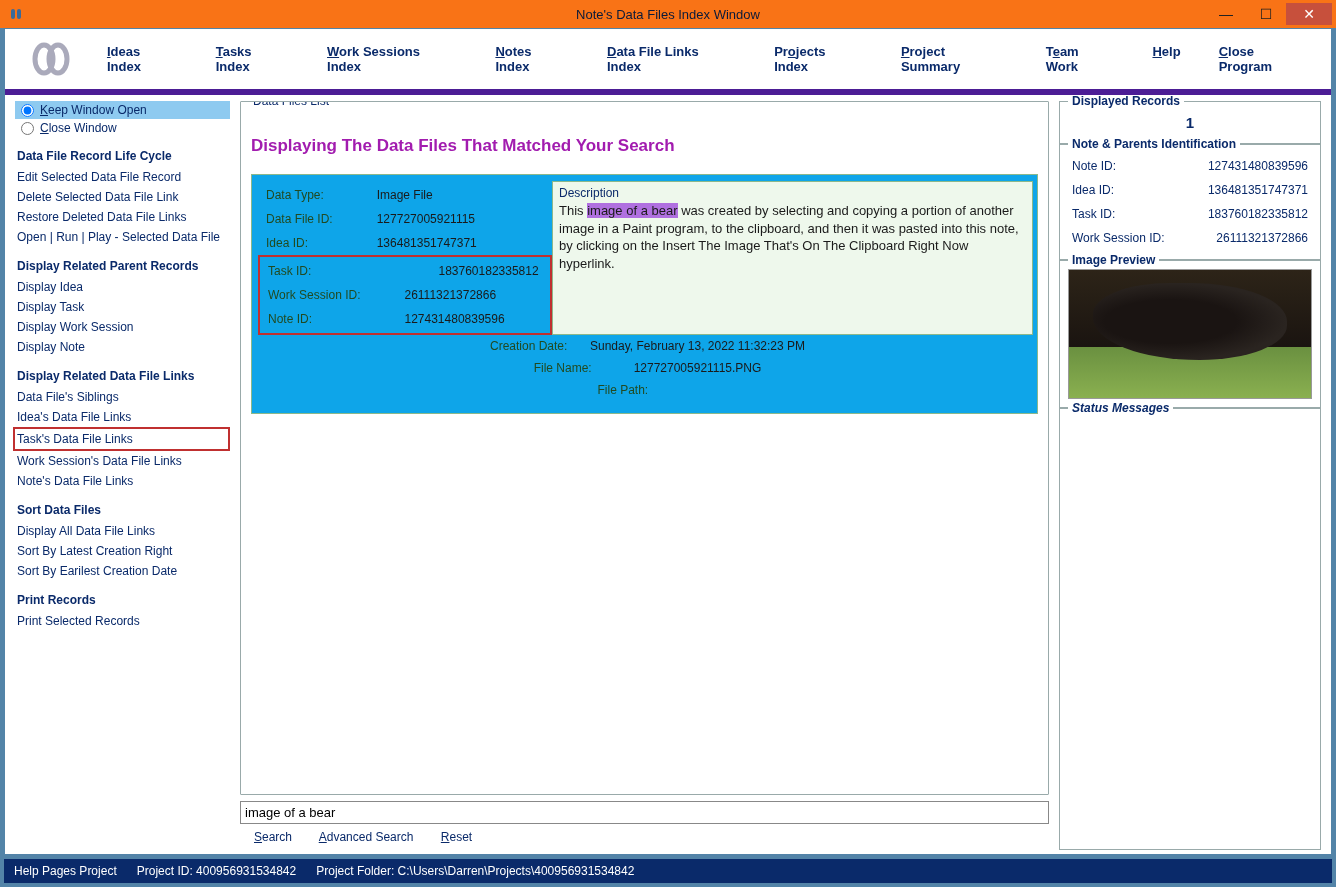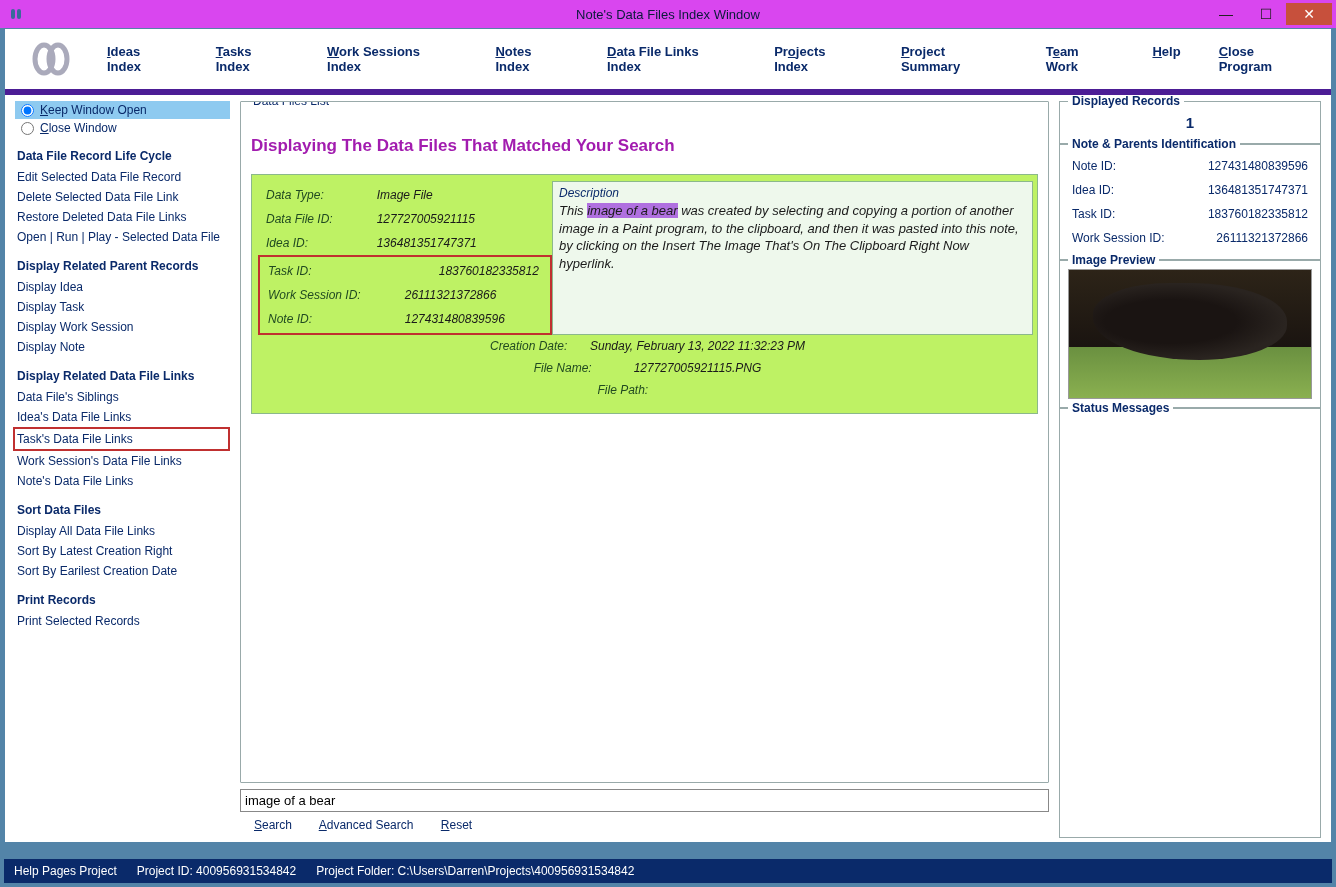--- a/index.html
+++ b/index.html
@@ -1,18 +1,18 @@
 <!DOCTYPE html>
 <html><head>
 <meta charset="utf-8">
 <style>
 * { box-sizing: border-box; margin: 0; padding: 0; }
 body { font-family: Tahoma, Arial, sans-serif; font-size: 12px; background: #5384a8; width: 1336px; height: 887px; overflow: hidden; }
 .window { width: 100%; height: 100%; display: flex; flex-direction: column; }
-.titlebar { background: #d946ef; height: 28px; display: flex; align-items: center; padding: 0 4px; position: relative; }
+.titlebar { background: #f97316; height: 28px; display: flex; align-items: center; padding: 0 4px; position: relative; }
 .titlebar-icon { width: 16px; height: 16px; margin-left: 4px; }
 .titlebar-title { position: absolute; left: 50%; transform: translateX(-50%); color: #0a1a3a; font-size: 13px; }
 .win-controls { margin-left: auto; display: flex; }
 .win-btn { width: 40px; height: 22px; display: flex; align-items: center; justify-content: center; color: #222; font-size: 14px; cursor: pointer; }
 .win-btn.close { background: #c7503c; color: #fff; width: 46px; }
 .win-btn.min, .win-btn.max { background: transparent; }
 .content { background: #fff; flex: 1; margin: 0 4px 4px 4px; display: flex; flex-direction: column; border: 1px solid #5384a8; }
 .menubar { height: 66px; display: flex; align-items: center; padding: 0 20px; border-bottom: 6px solid #4c1d95; }
 .app-logo { width: 52px; height: 52px; margin-right: 30px; display:flex; align-items:center; justify-content:center; }
 .menu-items { display: flex; gap: 38px; }
@@ -25,21 +25,21 @@
 .radio-row input { margin-right: 6px; }
 .radio-row u { text-decoration: underline; }
 .side-section-title { color: #0a2a6a; font-weight: bold; font-size: 12px; margin: 12px 0 4px 2px; }
 .side-link { color: #0a2a6a; font-size: 12px; padding: 3px 2px; cursor: pointer; display: block; }
 .side-link.hl { border: 2px solid #c03030; margin-left:-2px; }
 .center-col { flex: 1; display: flex; flex-direction: column; min-width: 0; }
 .fieldset { border: 1px solid #9aa; border-radius: 1px; position: relative; padding: 10px; }
 .fieldset-legend { position: absolute; top: -8px; left: 8px; background: #fff; padding: 0 4px; color: #0a2a6a; font-size: 12px; }
 .data-files-list { flex: 1; display: flex; flex-direction: column; }
 .list-title { text-align: left; color: #a21caf; font-size: 17px; font-weight: bold; margin: 24px 0 18px 0; }
-.card { background: #bef264; border: 1px solid #8bb88b; padding: 8px 4px 12px 10px; position: relative; font-style: italic; }
+.card { background: #0ea5e9; border: 1px solid #8bb88b; padding: 8px 4px 12px 10px; position: relative; }
 .card-row { display: flex; }
 .card-left { width: 290px; }
 .card-left table { border-collapse: collapse; }
 .card-left td { padding: 5px 4px; font-size: 12px; color: #214a21; }
 .card-left td.val { color: #1a1a1a; padding-left: 40px; }
 .highlight-box { border: 2px solid #c03030; padding: 2px 4px; margin-left:-4px; }
 .desc-box { flex: 1; background: #eef8ec; border: 1px solid #8bb88b; padding: 4px 6px; position: relative; margin-top:-2px; }
 .desc-legend { color: #0a2a6a; font-size: 12px; font-weight: normal; margin-bottom: 2px; }
 .desc-text { color: #1a1a1a; font-size: 13px; line-height: 1.35; }
 .desc-text .hl { background: #b070e0; }
@@ -52,22 +52,22 @@
 .search-links span { color: #0a2a6a; margin-right: 24px; cursor: pointer; }
 .search-links u { text-decoration: underline; }
 .right-col { width: 262px; flex-shrink: 0; display: flex; flex-direction: column; }
 .right-box { border: 1px solid #9aa; position: relative; padding: 8px; }
 .right-box-legend { position: absolute; top: -8px; left: 8px; background: #fff; padding: 0 4px; color: #0a2a6a; font-size: 12px; font-weight: bold; }
 .displayed-count { text-align: center; font-size: 15px; font-weight: bold; color: #0a2a6a; padding: 4px 0; }
 .id-table td { padding: 4px 2px; font-size: 12px; color: #0a2a6a; }
 .id-table td.val { color: #0a2a6a; text-align: right; padding-left: 20px; }
 .preview-img { width: 100%; height: 130px; object-fit: cover; background: linear-gradient(to bottom, #2d2418 0%, #1a1410 60%, #6a9040 60%, #8ab050 100%); position: relative; border:1px solid #999; }
 .preview-img::before { content:''; position:absolute; left:10%; top:10%; width:80%; height:60%; background: radial-gradient(ellipse at 40% 50%, #1a1412 40%, #2a2420 70%); border-radius: 40% 50% 45% 55%; }
-.status-box { flex: 1; min-height: 360px; }
-.statusbar { background: #0a2a6a; color: #fff; padding: 5px 10px; font-size: 12px; display: flex; gap: 20px; margin: 12px 4px 4px 4px; }
+.status-box { flex: 1; min-height: 360px; font-style: italic; }
+.statusbar { background: #0a2a6a; color: #fff; padding: 5px 10px; font-size: 12px; display: flex; gap: 20px; margin: 0 4px 4px 4px; }
 </style>
 </head>
 <body>
 
 <div class="window">
   <div class="titlebar">
     <span class="titlebar-icon">
       <svg viewBox="0 0 16 16">
           <rect x="3" y="3" width="4" height="10" fill="#3a6a9a" rx="2"></rect>
           <rect x="9" y="3" width="4" height="10" fill="#3a6a9a" rx="2"></rect>

